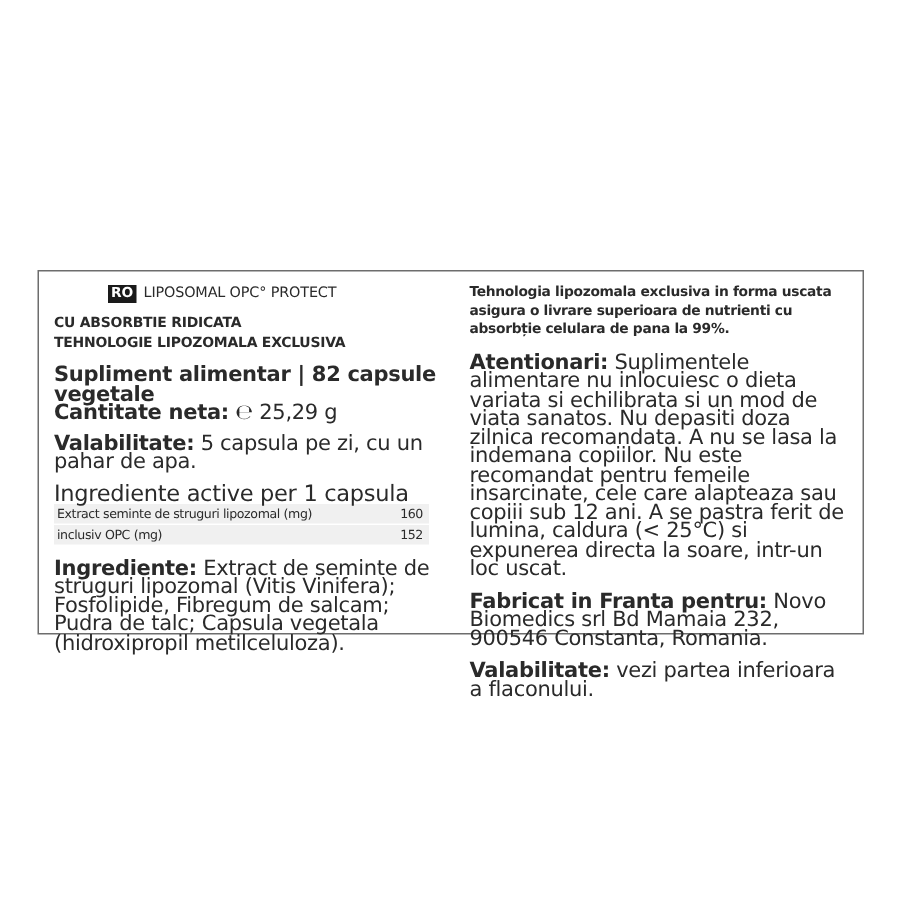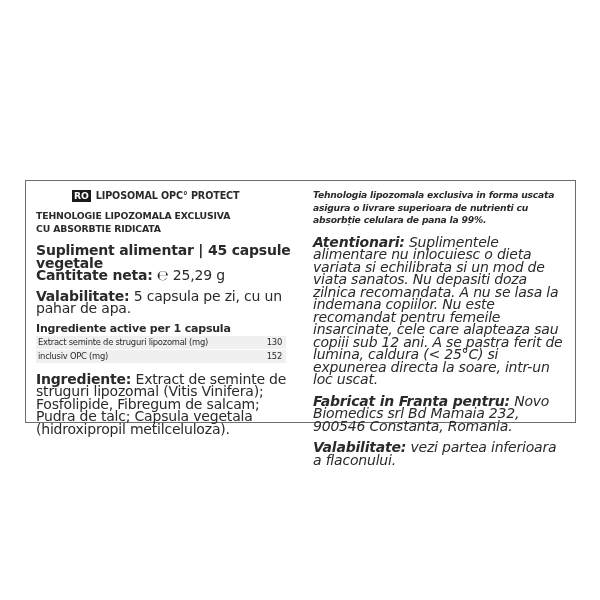--- a/index.html
+++ b/index.html
@@ -32,21 +32,20 @@
     .col-left {
       width: 275px;
       padding-left: 10px;
       padding-right: 8px;
     }
     .col-right {
       width: 276px;
       padding-left: 13px;
       padding-right: 8px;
       padding-top: 8px;
-      font-style: italic;
     }
     .title-row {
       display: flex;
       align-items: flex-start;
       font-size: 9.6px;
       line-height: 12px;
       height: 13px;
       letter-spacing: -0.1px;
       margin-left: 36px;
     }
@@ -55,21 +54,20 @@
       color: #ffffff;
       font-weight: bold;
       font-size: 9.2px;
       padding: 0 2px;
       height: 12px;
       line-height: 12px;
       margin-right: 5px;
     }
     .product-name {
       color: #2a2a2a;
-      font-weight: bold;
     }
     .headline {
       margin-top: 7px;
       font-weight: bold;
       font-size: 9.3px;
       line-height: 12.5px;
       letter-spacing: -0.15px;
       text-transform: none;
     }
     .block {
@@ -77,22 +75,22 @@
       line-height: 12.5px;
       letter-spacing: -0.2px;
     }
     .block b {
       font-weight: bold;
     }
     .mt8 { margin-top: 8px; }
     .mt9 { margin-top: 9px; }
     .mt10 { margin-top: 10px; }
     .table-title {
-      font-weight: bold;
-      font-size: 11px;
+      font-weight: normal;
+      font-size: 15px;
       line-height: 12px;
       letter-spacing: -0.2px;
       margin-top: 8px;
     }
     .ing-table {
       margin-top: 1px;
       width: 250px;
     }
     .ing-row {
       display: flex;
@@ -117,36 +115,36 @@
 
 <div class="label-box">
 
   <div class="col col-left">
     <div class="title-row">
       <span class="lang-badge">RO</span>
       <span class="product-name">LIPOSOMAL OPC° PROTECT</span>
     </div>
 
     <div class="headline">
+      <div>CU ABSORBTIE RIDICATA</div>
       <div>TEHNOLOGIE LIPOZOMALA EXCLUSIVA</div>
-      <div>CU ABSORBTIE RIDICATA</div>
     </div>
 
     <div class="block mt9">
-      <div style="font-weight:bold;">Supliment alimentar | 45 capsule vegetale</div>
+      <div style="font-weight:bold;">Supliment alimentar | 82 capsule vegetale</div>
       <div><b>Cantitate neta:</b> <span>℮ 25,29 g</span></div>
     </div>
 
     <div class="block mt8"><b>Valabilitate:</b><span> 5 capsula pe zi, cu un pahar de apa.</span></div>
 
     <div class="table-title">Ingrediente active per 1 capsula</div>
     <div class="ing-table">
       <div class="ing-row">
         <span>Extract seminte de struguri lipozomal (mg)</span>
-        <span>130</span>
+        <span>160</span>
       </div>
       <div class="ing-row">
         <span>inclusiv OPC (mg)</span>
         <span>152</span>
       </div>
     </div>
 
     <div class="block mt10"><b>Ingrediente:</b><span> Extract de seminte de struguri lipozomal (Vitis Vinifera); Fosfolipide, Fibregum de salcam; Pudra de talc; Capsula vegetala (hidroxipropil metilceluloza).</span></div>
   </div>
 

